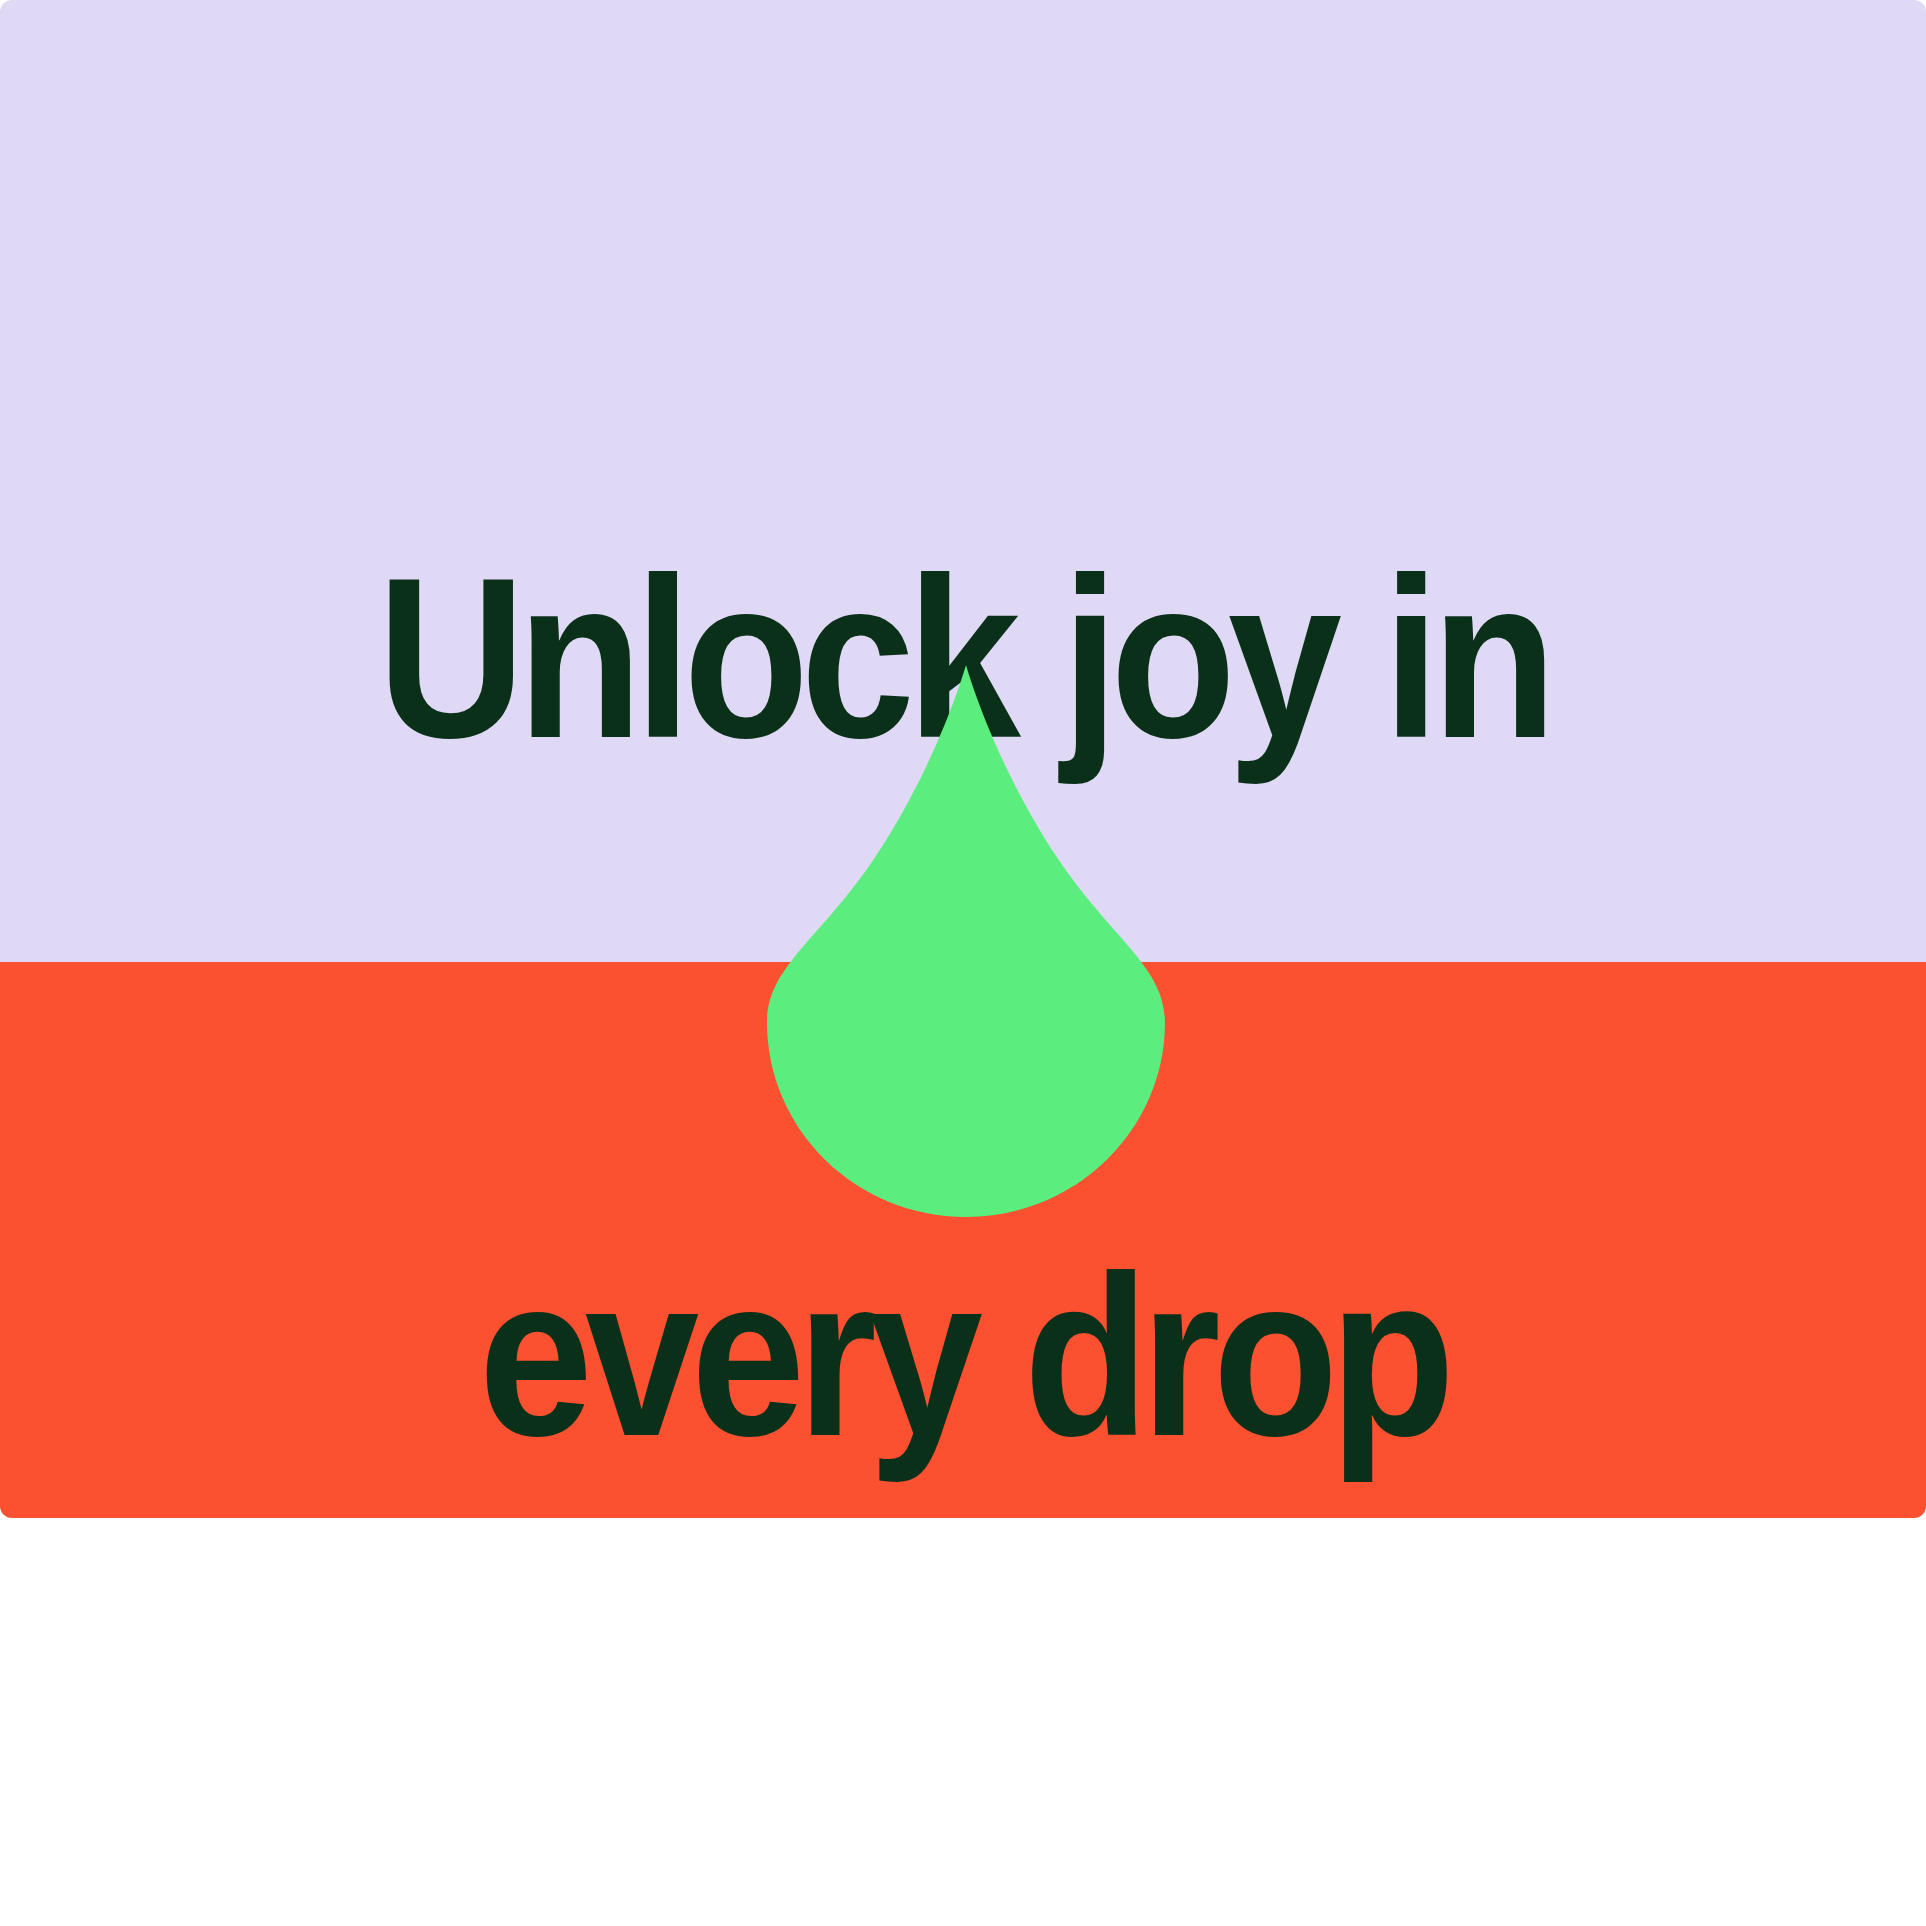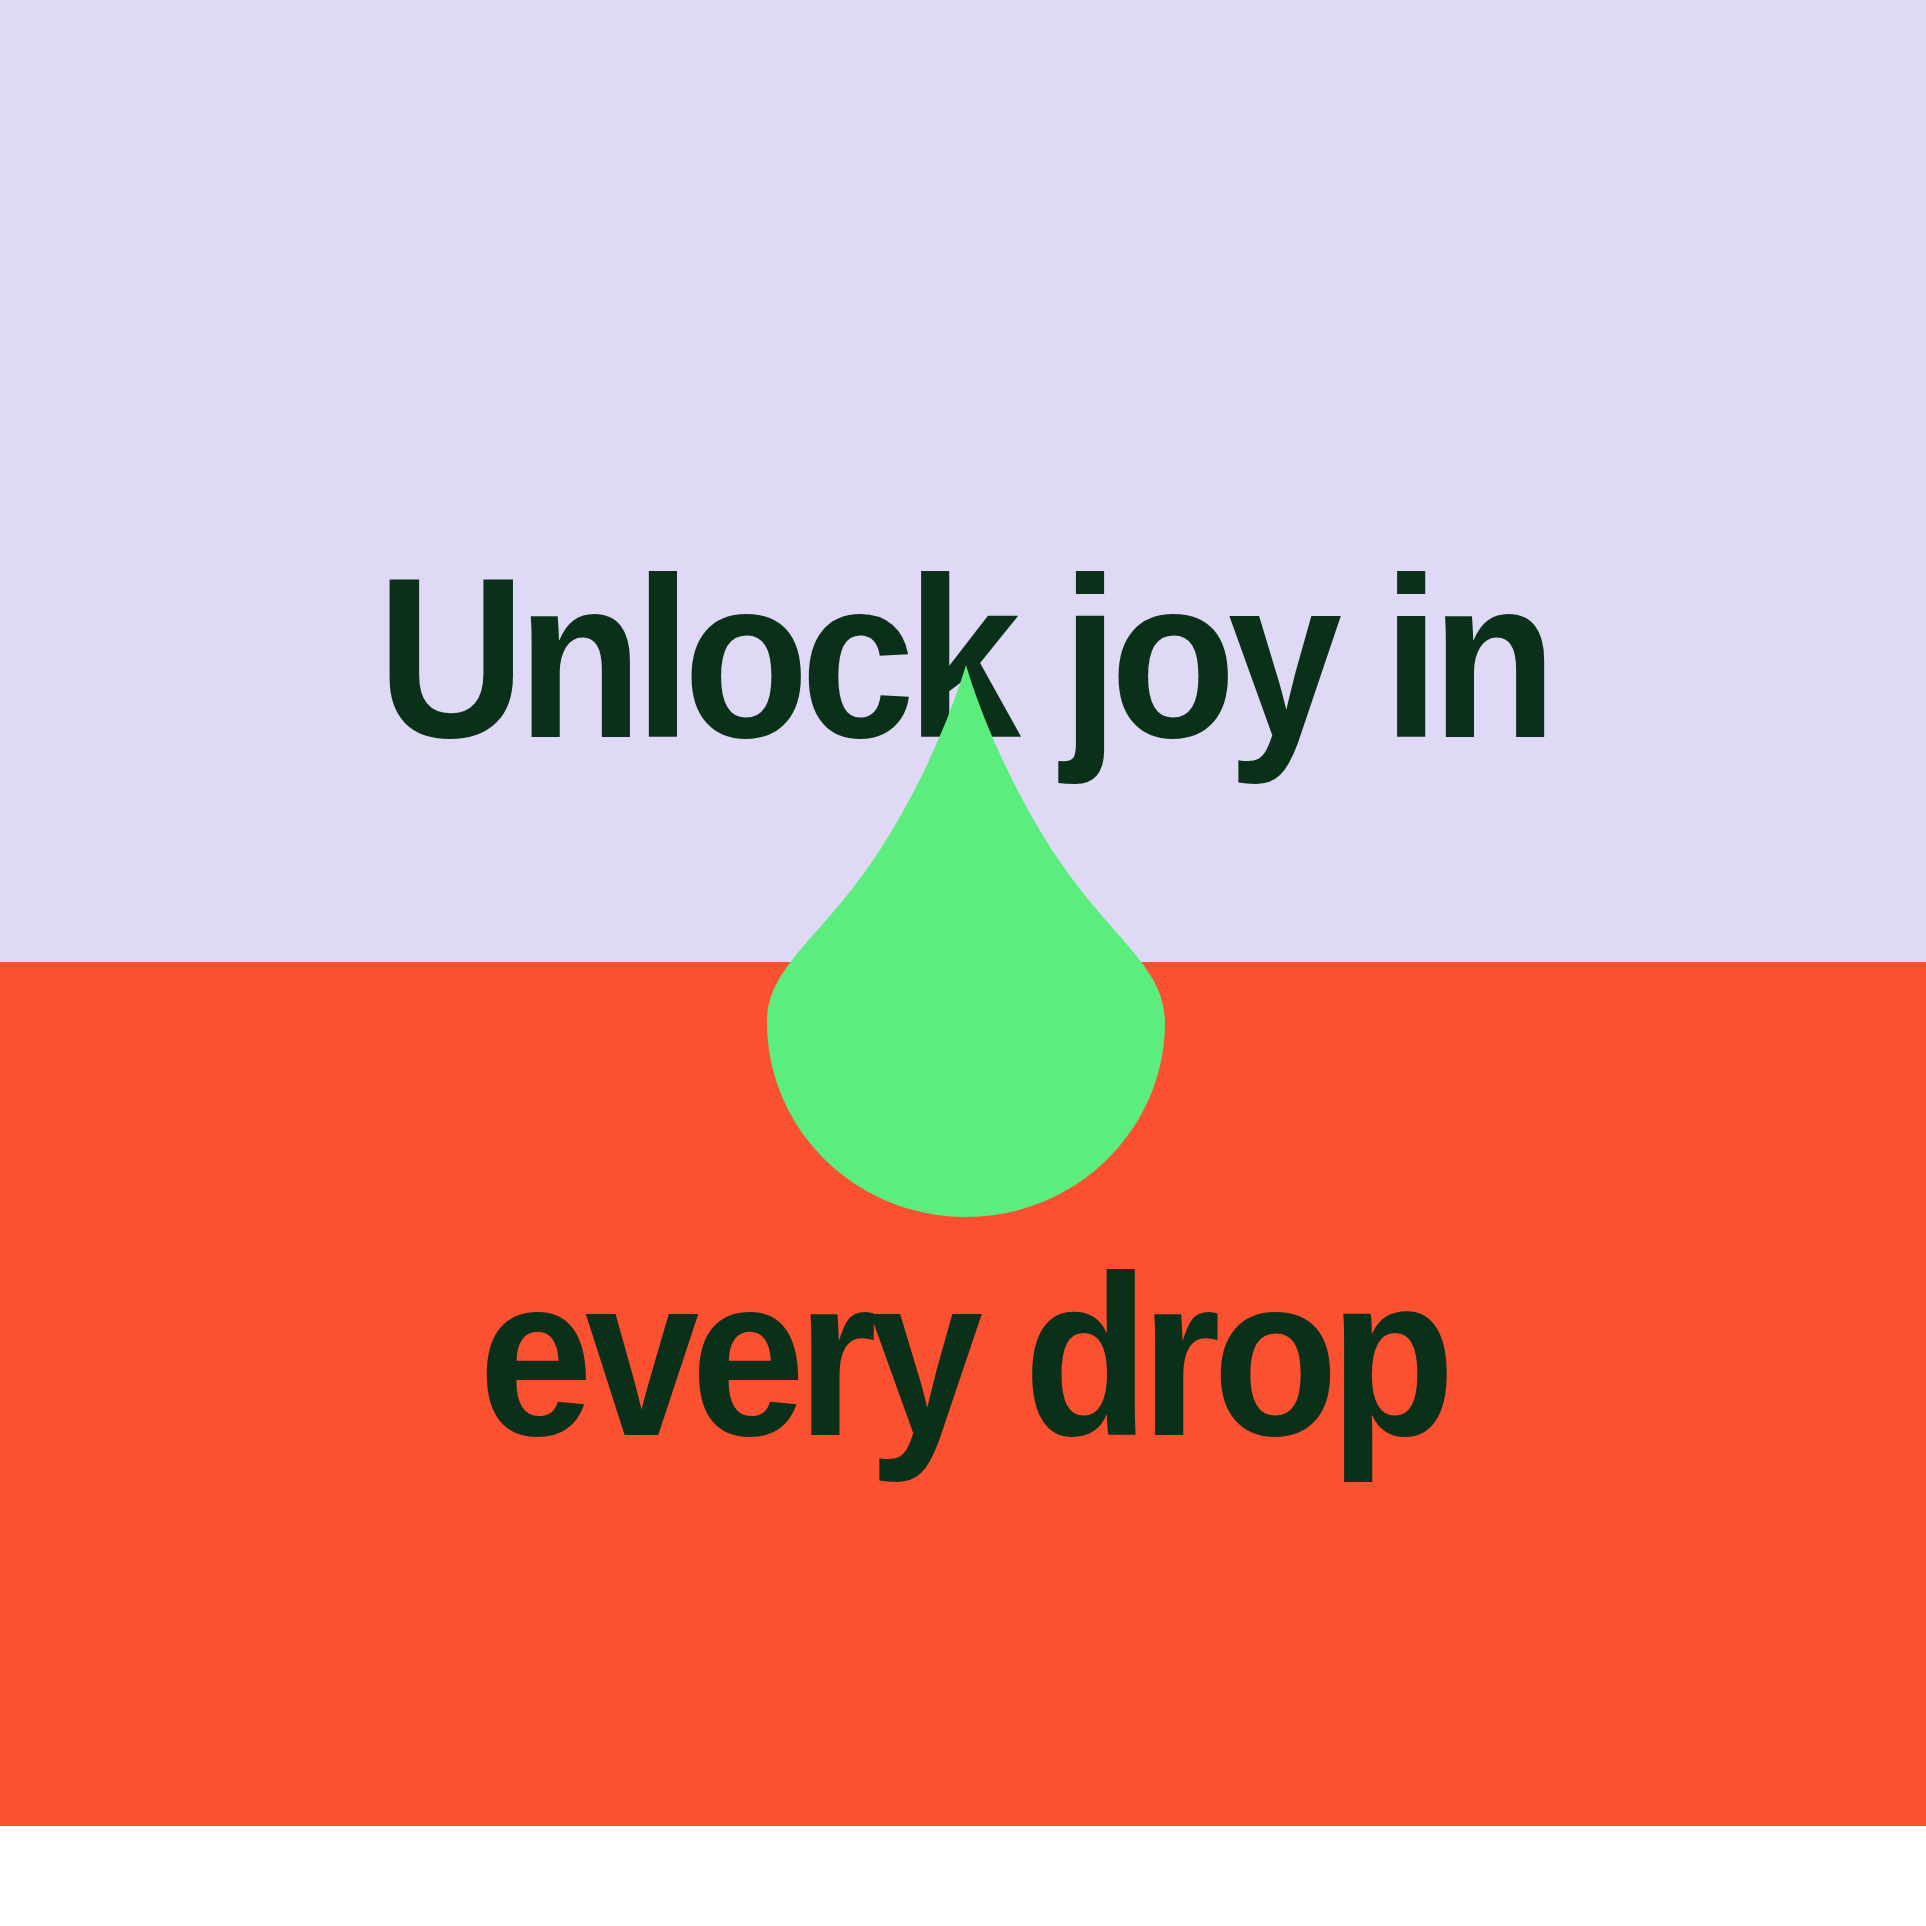--- a/index.html
+++ b/index.html
@@ -4,23 +4,24 @@
 <style>
   html, body {
     margin: 0;
     padding: 0;
     background: #ffffff;
   }
 
   #poster {
     position: relative;
     width: 1926px;
-    height: 1826px;
+    height: 1518px;
     overflow: hidden;
     font-family: "Liberation Sans", sans-serif;
+    border-radius: 12px;
   }
 
   
   .band {
     position: absolute;
     left: 0;
     width: 1926px;
   }
   .band-top {
     top: 0;

